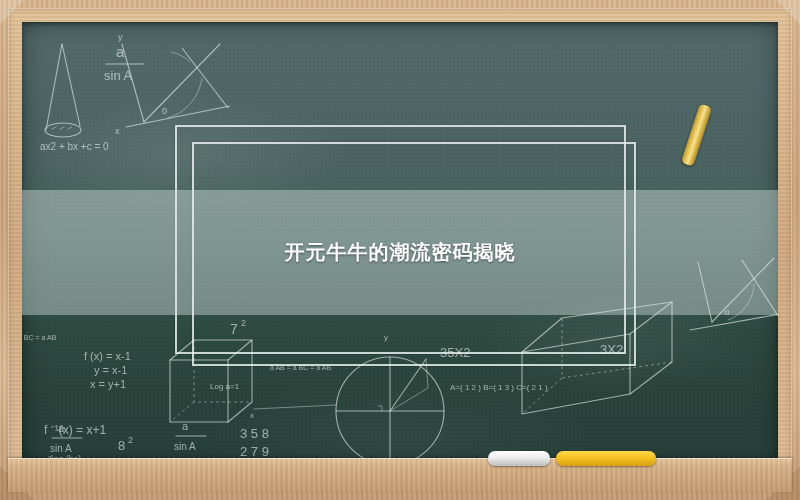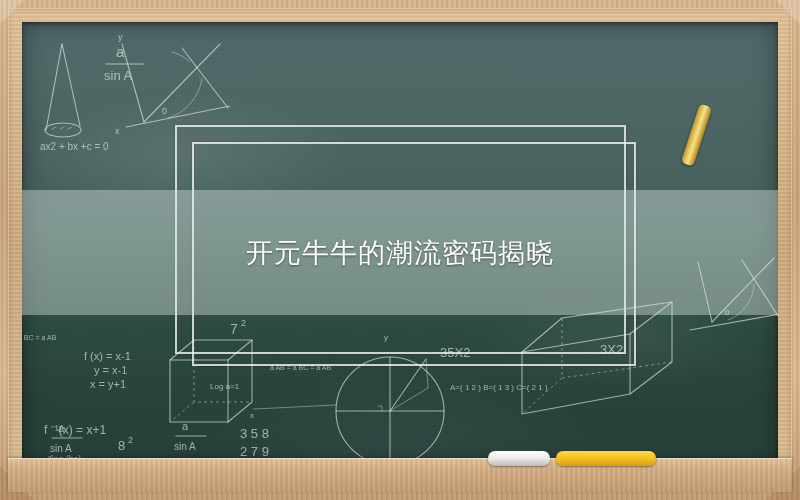--- a/index.html
+++ b/index.html
@@ -81,21 +81,21 @@
   
   .band{
     position:absolute;left:0;top:168px;width:756px;height:125px;
     background:rgba(226,236,233,.40);
   }
 
   
   .title{
     position:absolute;left:0;top:168px;width:756px;height:125px;
     display:flex;align-items:center;justify-content:center;
-    color:#ffffff;font-size:27px;letter-spacing:1px;font-weight:400;
+    color:#ffffff;font-size:20px;letter-spacing:1px;font-weight:700;
     text-shadow:0 1px 2px rgba(0,0,0,.45);
     white-space:nowrap;
   }
 
   
   .chalk-stick{position:absolute;border-radius:5px;}
   .chalk-stick.yellow-diag{
     left:668px;top:82px;width:13px;height:62px;
     transform:rotate(18deg);
     background:linear-gradient(90deg,#b99436 0%,#e7c757 30%,#f6e08c 52%,#d9b349 75%,#a9872f 100%);

